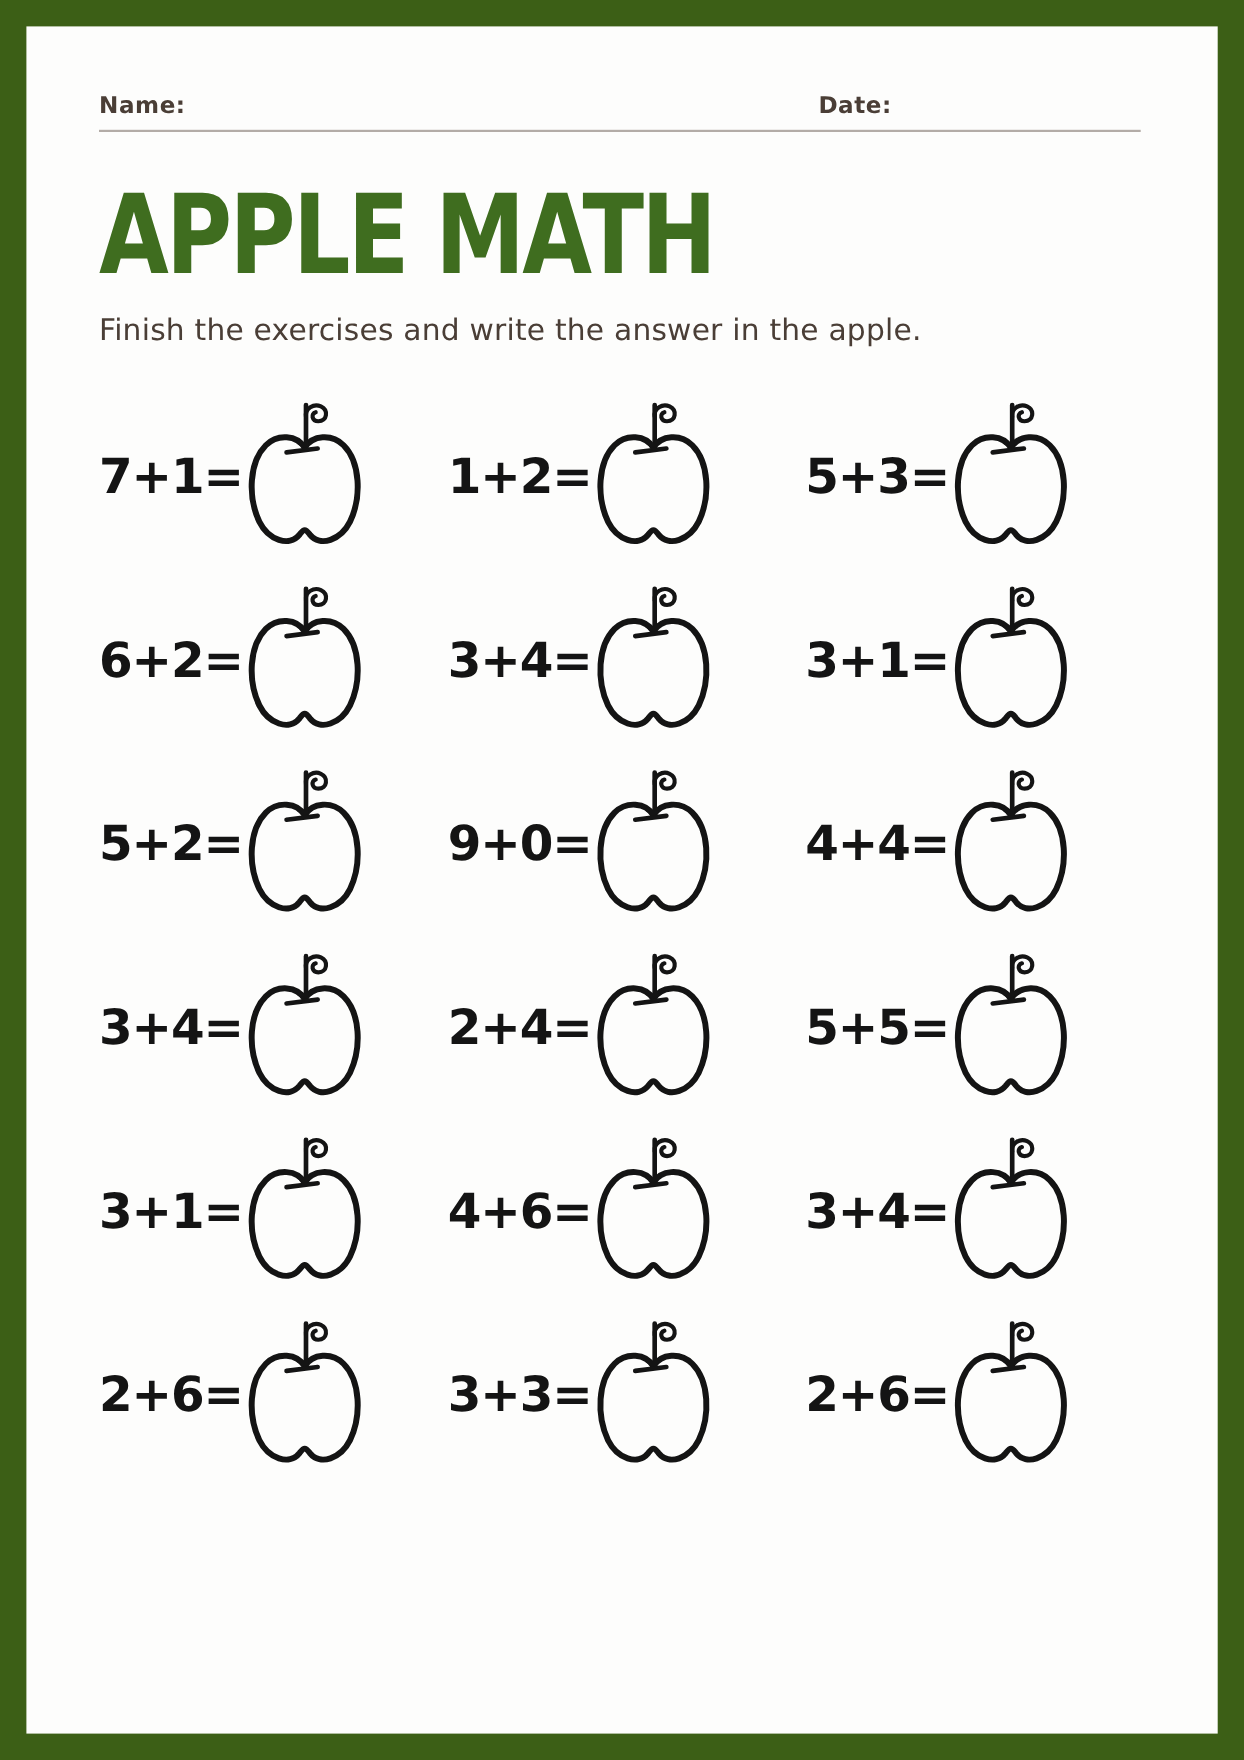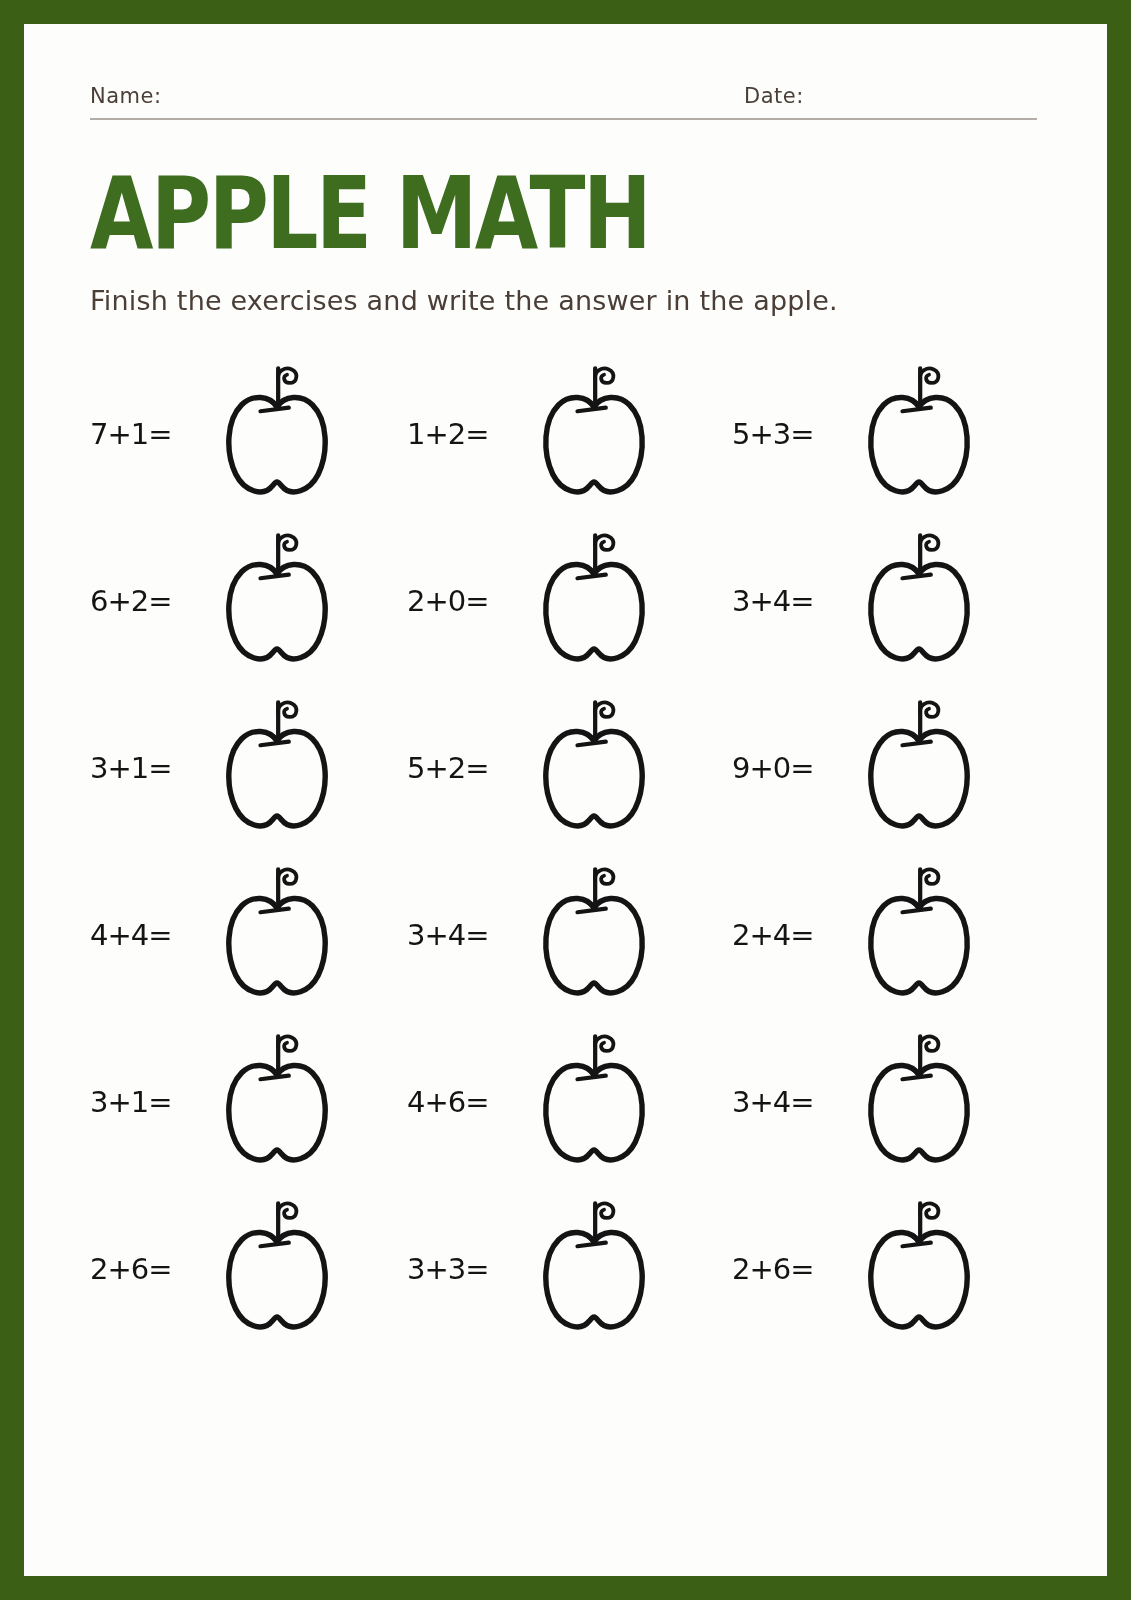--- a/index.html
+++ b/index.html
@@ -19,20 +19,21 @@
     background:var(--paper);
     padding:60px 70px 0 66px;
     position:relative;
     overflow:hidden;
   }
   .header-row{
     position:relative;
     width:100%;
     padding-bottom:10px;
     border-bottom:2px solid var(--rule);
+    font-weight:bold;
   }
   .fill-label{
     font-size:21px;
     color:var(--text-brown);
     letter-spacing:.5px;
   }
   .date-label{
     position:absolute;
     left:654px;
     top:0;
@@ -60,22 +61,22 @@
     grid-template-columns:317px 325px 1fr;
     grid-auto-rows:167px;
   }
   .cell{
     display:flex;
     align-items:center;
   }
   .eq{
     width:128px;
     margin-top:8px;
-    font-size:29px;
-    font-weight:normal;
+    font-size:44px;
+    font-weight:bold;
     color:var(--ink);
     letter-spacing:-1px;
     white-space:nowrap;
   }
   .apple{
     width:118px;
     height:139px;
     flex:none;
     display:block;
   }
@@ -174,41 +175,20 @@
          C71,29 56,30 50,40 Z" stroke="#141414" stroke-width="4.6" stroke-linecap="round" stroke-linejoin="round"></path>
 
     <path d="M51,7 L51,40 L45.5,35.5" stroke="#141414" stroke-width="3.6" stroke-linecap="round" stroke-linejoin="round"></path>
 
     <path d="M36,43.5 L60,40.5" stroke="#141414" stroke-width="3.6" stroke-linecap="round"></path>
 
     <path d="M51,16 C50,9.5 57,5.5 62.5,8 C68.5,10.8 67.5,19.5 60.5,19.5 C55.5,19.5 54.5,13.5 58.5,12.5" stroke="#141414" stroke-width="3.2" stroke-linecap="round"></path>
   </svg>
 </div>
       <div class="cell">
-        <span class="eq">2+0=</span>
-  <svg class="apple" viewBox="0 0 100 118" fill="none" xmlns="http://www.w3.org/2000/svg">
-
-    <path d="M50,40
-         C44,30 29,29 20,38
-         C7,51 6,78 15,97
-         C22,111 38,117 46,107
-         C47.5,105 48.5,103.5 50,103.5
-         C51.5,103.5 52.5,105 54,107
-         C62,117 78,111 85,97
-         C94,78 93,51 80,38
-         C71,29 56,30 50,40 Z" stroke="#141414" stroke-width="4.6" stroke-linecap="round" stroke-linejoin="round"></path>
-
-    <path d="M51,7 L51,40 L45.5,35.5" stroke="#141414" stroke-width="3.6" stroke-linecap="round" stroke-linejoin="round"></path>
-
-    <path d="M36,43.5 L60,40.5" stroke="#141414" stroke-width="3.6" stroke-linecap="round"></path>
-
-    <path d="M51,16 C50,9.5 57,5.5 62.5,8 C68.5,10.8 67.5,19.5 60.5,19.5 C55.5,19.5 54.5,13.5 58.5,12.5" stroke="#141414" stroke-width="3.2" stroke-linecap="round"></path>
-  </svg>
-</div>
-      <div class="cell">
         <span class="eq">3+4=</span>
   <svg class="apple" viewBox="0 0 100 118" fill="none" xmlns="http://www.w3.org/2000/svg">
 
     <path d="M50,40
          C44,30 29,29 20,38
          C7,51 6,78 15,97
          C22,111 38,117 46,107
          C47.5,105 48.5,103.5 50,103.5
          C51.5,103.5 52.5,105 54,107
          C62,117 78,111 85,97
@@ -342,20 +322,41 @@
          C71,29 56,30 50,40 Z" stroke="#141414" stroke-width="4.6" stroke-linecap="round" stroke-linejoin="round"></path>
 
     <path d="M51,7 L51,40 L45.5,35.5" stroke="#141414" stroke-width="3.6" stroke-linecap="round" stroke-linejoin="round"></path>
 
     <path d="M36,43.5 L60,40.5" stroke="#141414" stroke-width="3.6" stroke-linecap="round"></path>
 
     <path d="M51,16 C50,9.5 57,5.5 62.5,8 C68.5,10.8 67.5,19.5 60.5,19.5 C55.5,19.5 54.5,13.5 58.5,12.5" stroke="#141414" stroke-width="3.2" stroke-linecap="round"></path>
   </svg>
 </div>
       <div class="cell">
+        <span class="eq">5+5=</span>
+  <svg class="apple" viewBox="0 0 100 118" fill="none" xmlns="http://www.w3.org/2000/svg">
+
+    <path d="M50,40
+         C44,30 29,29 20,38
+         C7,51 6,78 15,97
+         C22,111 38,117 46,107
+         C47.5,105 48.5,103.5 50,103.5
+         C51.5,103.5 52.5,105 54,107
+         C62,117 78,111 85,97
+         C94,78 93,51 80,38
+         C71,29 56,30 50,40 Z" stroke="#141414" stroke-width="4.6" stroke-linecap="round" stroke-linejoin="round"></path>
+
+    <path d="M51,7 L51,40 L45.5,35.5" stroke="#141414" stroke-width="3.6" stroke-linecap="round" stroke-linejoin="round"></path>
+
+    <path d="M36,43.5 L60,40.5" stroke="#141414" stroke-width="3.6" stroke-linecap="round"></path>
+
+    <path d="M51,16 C50,9.5 57,5.5 62.5,8 C68.5,10.8 67.5,19.5 60.5,19.5 C55.5,19.5 54.5,13.5 58.5,12.5" stroke="#141414" stroke-width="3.2" stroke-linecap="round"></path>
+  </svg>
+</div>
+      <div class="cell">
         <span class="eq">3+1=</span>
   <svg class="apple" viewBox="0 0 100 118" fill="none" xmlns="http://www.w3.org/2000/svg">
 
     <path d="M50,40
          C44,30 29,29 20,38
          C7,51 6,78 15,97
          C22,111 38,117 46,107
          C47.5,105 48.5,103.5 50,103.5
          C51.5,103.5 52.5,105 54,107
          C62,117 78,111 85,97

